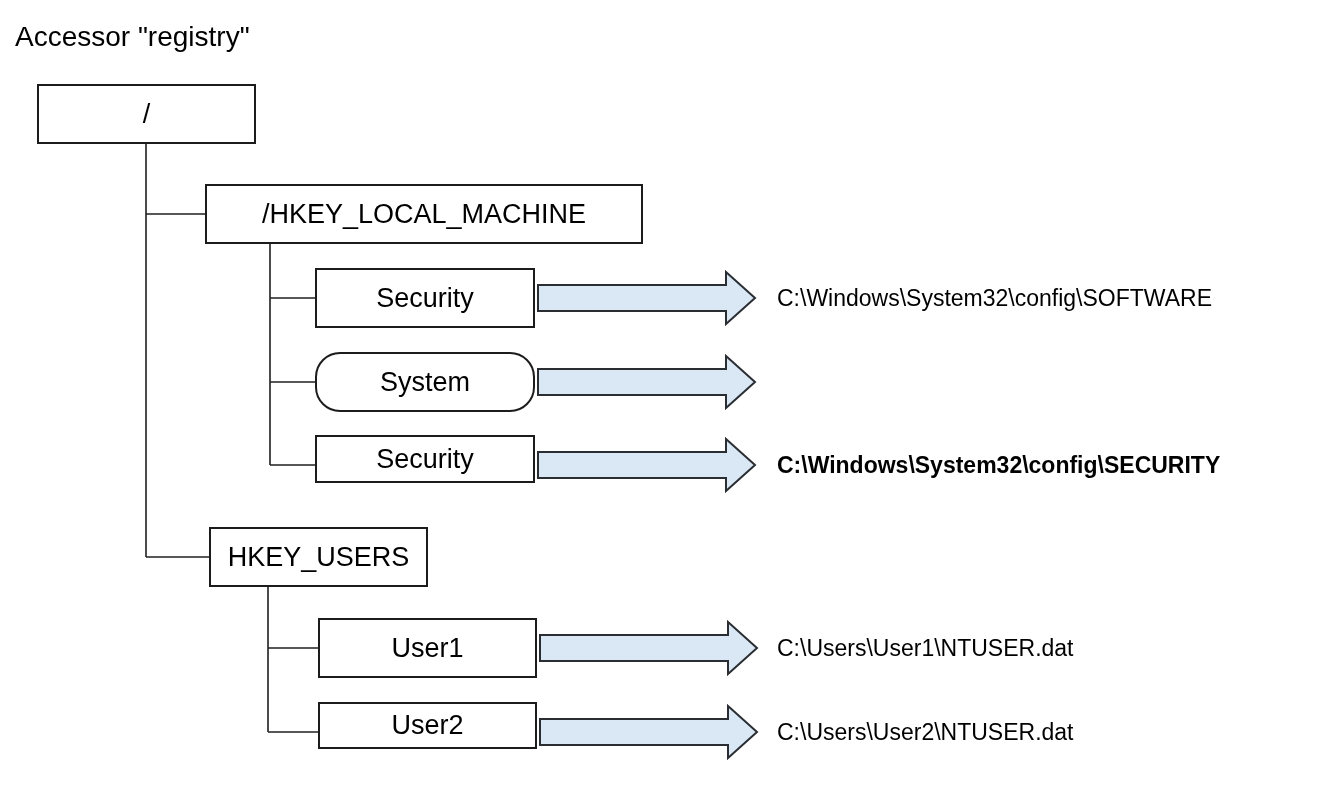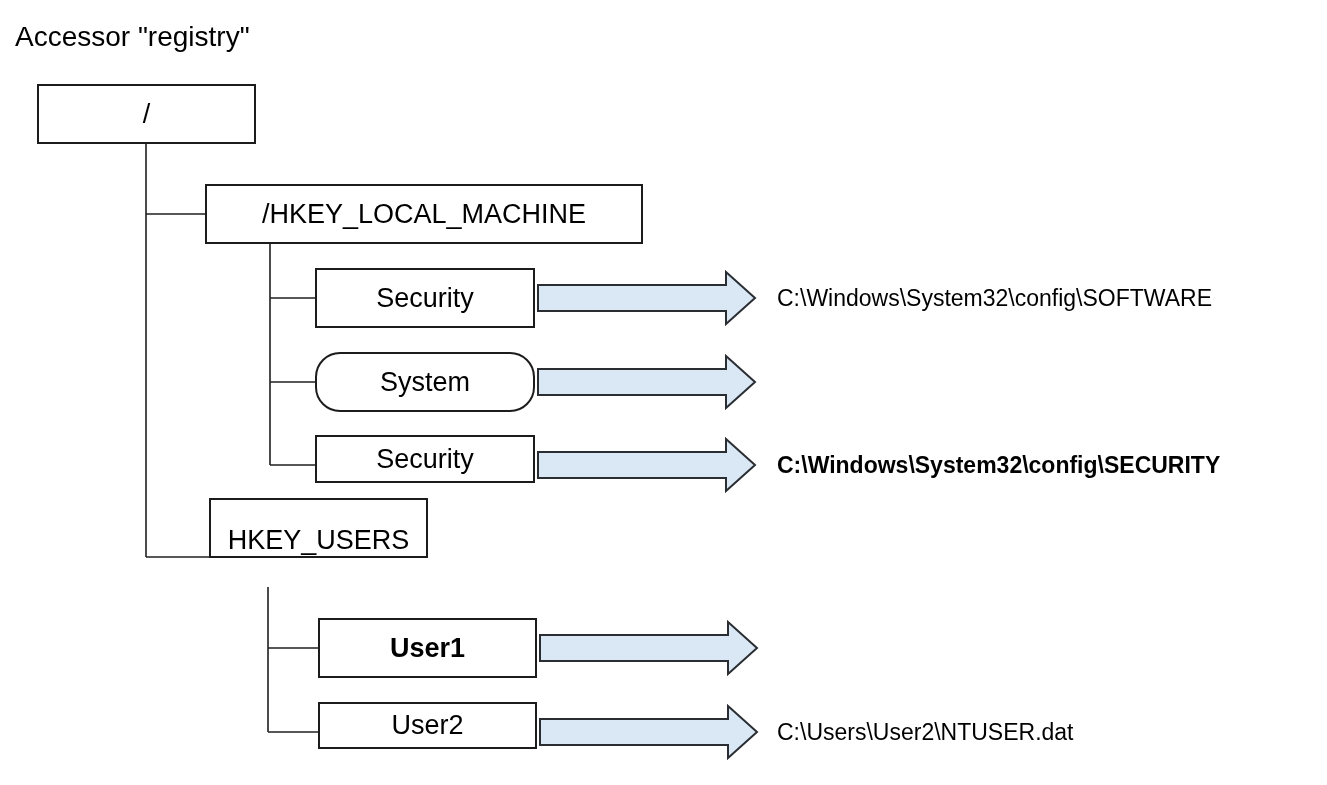--- a/index.html
+++ b/index.html
@@ -31,22 +31,22 @@
     background:var(--box-fill);
     border:2px solid var(--box-border);
     display:flex;align-items:center;justify-content:center;
     font-size:27px;
   }
   .box-root        {left:37px;  top:84px;  width:219px; height:60px;}
   .box-hklm        {left:205px; top:184px; width:438px; height:60px;}
   .box-software    {left:315px; top:268px; width:220px; height:60px;}
   .box-system      {left:315px; top:352px; width:220px; height:60px;border-radius:25px;}
   .box-security    {left:315px; top:435px; width:220px; height:48px;}
-  .box-hkey-users  {left:209px; top:498px; width:219px; height:60px;align-items:flex-end;}
-  .box-user1       {left:318px; top:618px; width:219px; height:60px;font-weight:bold;}
+  .box-hkey-users  {left:209px; top:527px; width:219px; height:60px;}
+  .box-user1       {left:318px; top:618px; width:219px; height:60px;}
   .box-user2       {left:318px; top:702px; width:219px; height:47px;}
 
   .arrow{position:absolute;width:220px;height:56px;}
   .arrow-software {left:537px; top:270px;}
   .arrow-system   {left:537px; top:354px;}
   .arrow-security {left:537px; top:437px;}
   .arrow-user1    {left:539px; top:620px;}
   .arrow-user2    {left:539px; top:704px;}
 
   .path-label{
@@ -125,15 +125,16 @@
   </svg>
   <svg class="arrow arrow-user1" viewBox="0 0 220 56">
     <polygon points="1,15 189,15 189,2 218,28 189,54 189,41 1,41" fill="#dae8f5" stroke="#2a2e33" stroke-width="2"></polygon>
   </svg>
   <svg class="arrow arrow-user2" viewBox="0 0 220 56">
     <polygon points="1,15 189,15 189,2 218,28 189,54 189,41 1,41" fill="#dae8f5" stroke="#2a2e33" stroke-width="2"></polygon>
   </svg>
 
   <div class="path-label path-software">C:\Windows\System32\config\SOFTWARE</div>
   <div class="path-label path-security">C:\Windows\System32\config\SECURITY</div>
+  <div class="path-label path-user1">C:\Users\User1\NTUSER.dat</div>
   <div class="path-label path-user2">C:\Users\User2\NTUSER.dat</div>
 
 </div>
 
 </body></html>

